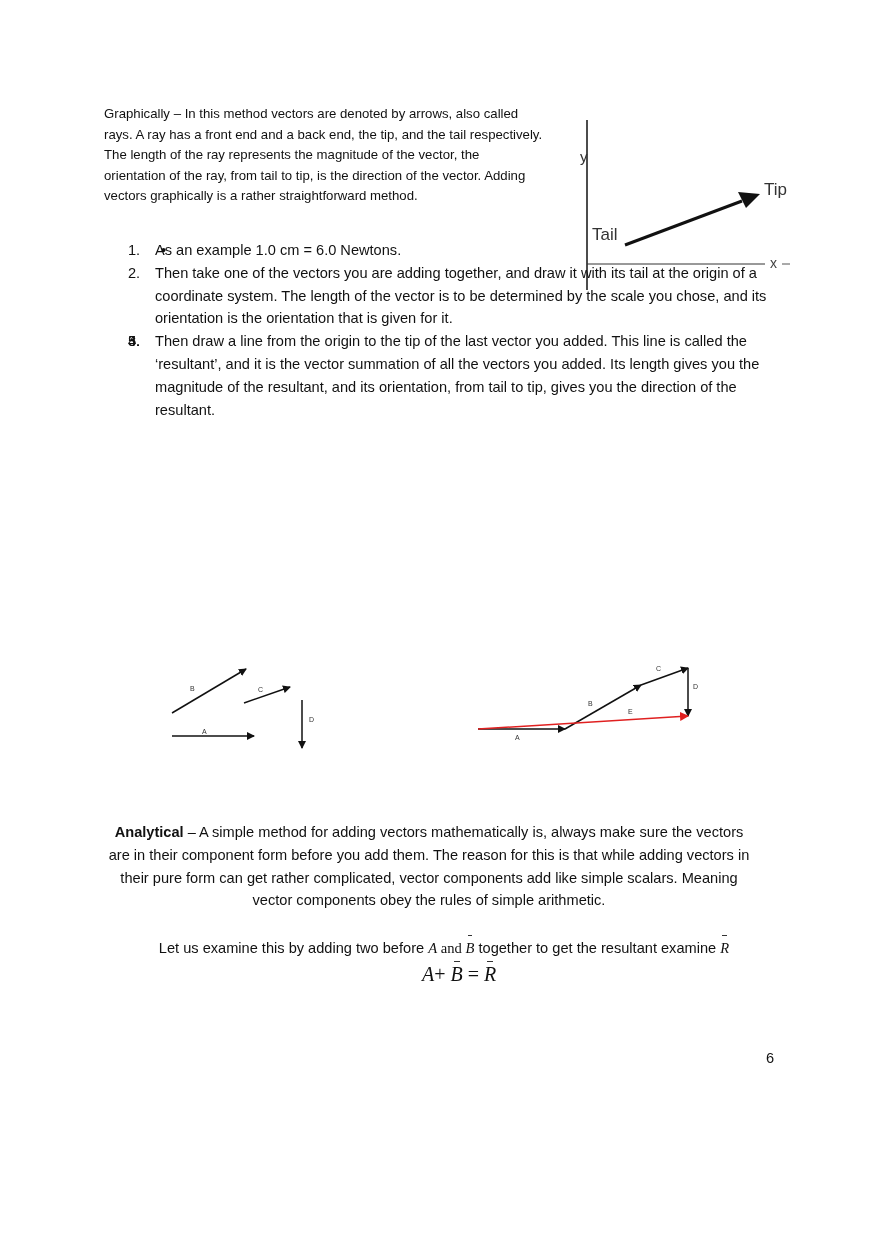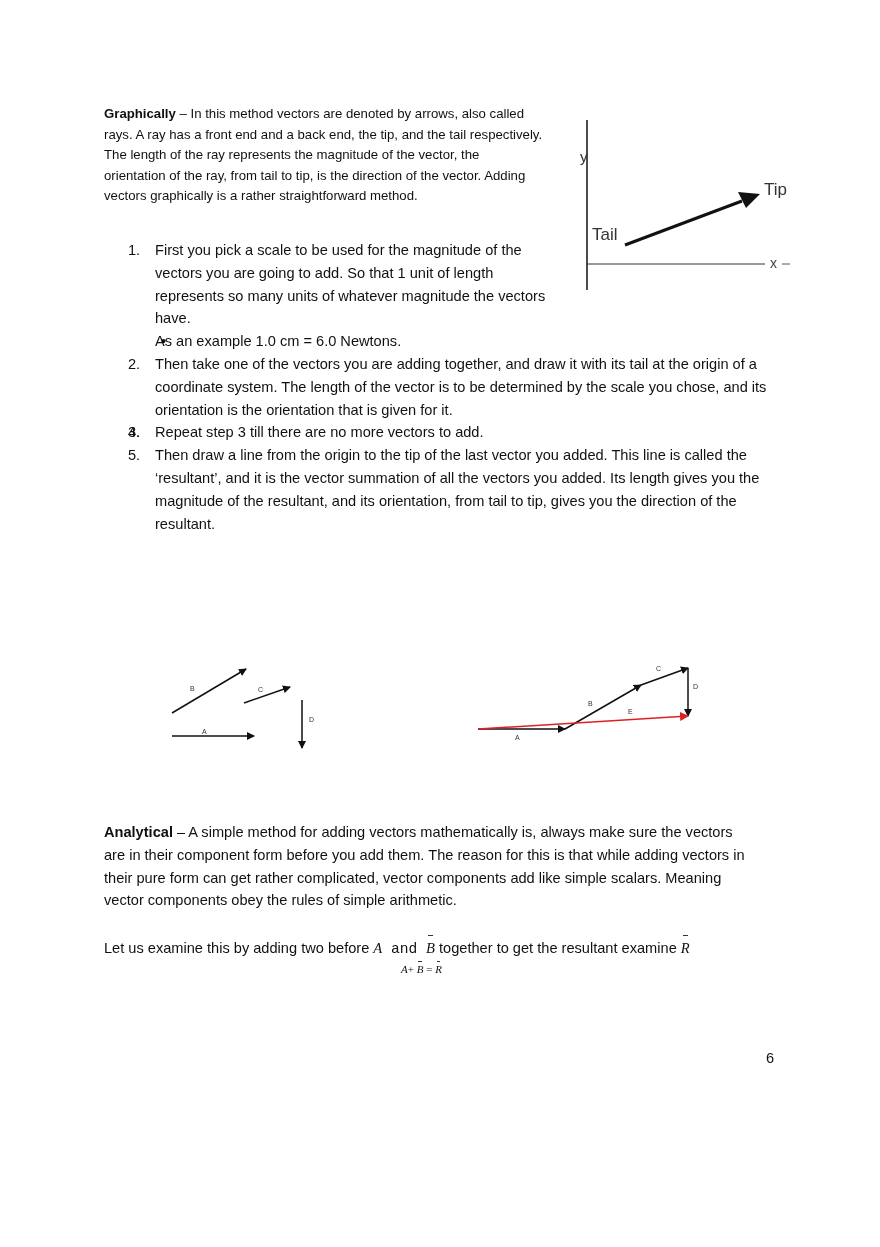--- a/index.html
+++ b/index.html
@@ -1,26 +1,26 @@
 <!DOCTYPE html>
 <html><head>
 <meta charset="utf-8">
 <style>
   html, body { margin: 0; padding: 0; background: #ffffff; }
   body { width: 880px; height: 1247px; position: relative; overflow: hidden;
          font-family: "Liberation Sans", sans-serif; color: #111; }
   .abs { position: absolute; }
   .intro { left: 104px; top: 104px; width: 440px; font-size: 13.2px; line-height: 20.6px; }
-  .intro b { font-weight: bold; }
+  .intro b { font-weight: normal; }
   .list { left: 128px; width: 660px; font-size: 14.6px; line-height: 22.8px; margin: 0; padding: 0; list-style: none; }
   .list li { position: relative; padding-left: 27px; }
   .list li .num { position: absolute; left: 0; top: 0; }
   .bullet { position: relative; padding-left: 52px; }
   .bullet .dot { position: absolute; left: 33px; top: 0; }
-  .para { left: 104px; width: 650px; font-size: 14.6px; line-height: 22.8px; }
+  .para { left: 104px; width: 650px; font-size: 14.6px; line-height: 22.8px; text-align: center; }
   .math { font-family: "Liberation Serif", serif; font-style: italic; }
   .bar { position: relative; display: inline-block; }
   .bar::before { content: ""; position: absolute; left: 25%; right: 25%; top: -2px; border-top: 1px solid #333; }
   .pagenum { left: 766px; top: 1050px; font-size: 14.6px; }
   svg text { font-family: "Liberation Sans", sans-serif; }
 </style>
 </head>
 <body>
 
 <div class="abs intro">
@@ -33,25 +33,25 @@
   <text x="20" y="52" font-size="15" fill="#333">y</text>
   <text x="210" y="158" font-size="14" fill="#444">x</text>
   <line x1="222" y1="154" x2="230" y2="154" stroke="#555" stroke-width="1"></line>
   <text x="32" y="130" font-size="17" fill="#333">Tail</text>
   <text x="204" y="85" font-size="17" fill="#333">Tip</text>
   <line x1="65" y1="135" x2="182" y2="91" stroke="#111" stroke-width="3"></line>
   <polygon points="200,84 178,82 186,98" fill="#111"></polygon>
 </svg>
 
 <ol class="abs list" style="top:239px;">
-  <li style="width:400px;"><span class="num">1.</span><span>First you pick a scale to be used for the magnitude of the vectors you are going to add. So that 1 unit of length represents so many units of whatever magnitude the vectors have.</span></li>
+  <li style="width:400px;"><span class="num">1.</span></li>
   <li class="bullet"><span class="dot">•</span><span>As an example 1.0 cm = 6.0 Newtons.</span></li>
   <li><span class="num">2.</span><span>Then take one of the vectors you are adding together, and draw it with its tail at the origin of a coordinate system. The length of the vector is to be determined by the scale you chose, and its orientation is the orientation that is given for it.</span></li>
   <li><span class="num">3.</span></li>
-  <li><span class="num">4.</span><span>Repeat step 3 till there are no more vectors to add.</span></li>
+  <li><span class="num">4.</span></li>
   <li><span class="num">5.</span><span>Then draw a line from the origin to the tip of the last vector you added. This line is called the ‘resultant’, and it is the vector summation of all the vectors you added. Its length gives you the magnitude of the resultant, and its orientation, from tail to tip, gives you the direction of the resultant.</span></li>
 </ol>
 
 <svg class="abs" style="left:160px; top:655px;" width="170" height="110">
   <defs>
     <marker id="ah" markerWidth="8" markerHeight="8" refX="7" refY="4" orient="auto" markerUnits="userSpaceOnUse">
       <polygon points="0,0 8,4 0,8" fill="#111"></polygon>
     </marker>
     <marker id="ahr" markerWidth="9" markerHeight="9" refX="8" refY="4.5" orient="auto" markerUnits="userSpaceOnUse">
       <polygon points="0,0 9,4.5 0,9" fill="#e02020"></polygon>
@@ -78,20 +78,20 @@
   <text x="223" y="34" font-size="7" fill="#333">D</text>
   <line x1="8" y1="74" x2="218" y2="61" stroke="#e02020" stroke-width="1.5" marker-end="url(#ahr)"></line>
   <text x="158" y="59" font-size="7" fill="#333">E</text>
 </svg>
 
 <div class="abs para" style="top:821px;">
   <b>Analytical</b><span> – A simple method for adding vectors mathematically is, always make sure the vectors are in their component form before you add them. The reason for this is that while adding vectors in their pure form can get rather complicated, vector components add like simple scalars. Meaning vector components obey the rules of simple arithmetic.</span>
 </div>
 
 <div class="abs para" style="top:937px; width:680px;">
-  <span>Let us examine this by adding two before </span><span class="math">A</span><span class="math" style="font-style:normal;font-family:Liberation Mono, monospace;"> and </span><span class="math bar">B</span><span>  together to get the resultant examine </span><span class="math bar">R</span>
+  <span>Let us examine this by adding two before </span><span class="math">A</span><span class="math" style="font-style:normal;"> and </span><span class="math bar">B</span><span>  together to get the resultant examine </span><span class="math bar">R</span>
 </div>
 
-<div class="abs" style="left:401px; top:963px; font-size:11px;">
+<div class="abs" style="left:422px; top:963px; font-size:20px;">
   <span class="math">A</span><span class="math" style="font-style:normal;">+ </span><span class="math bar">B</span><span class="math" style="font-style:normal; white-space:pre;"> = </span><span class="math bar">R</span>
 </div>
 
 <div class="abs pagenum">6</div>
 
 </body></html>

